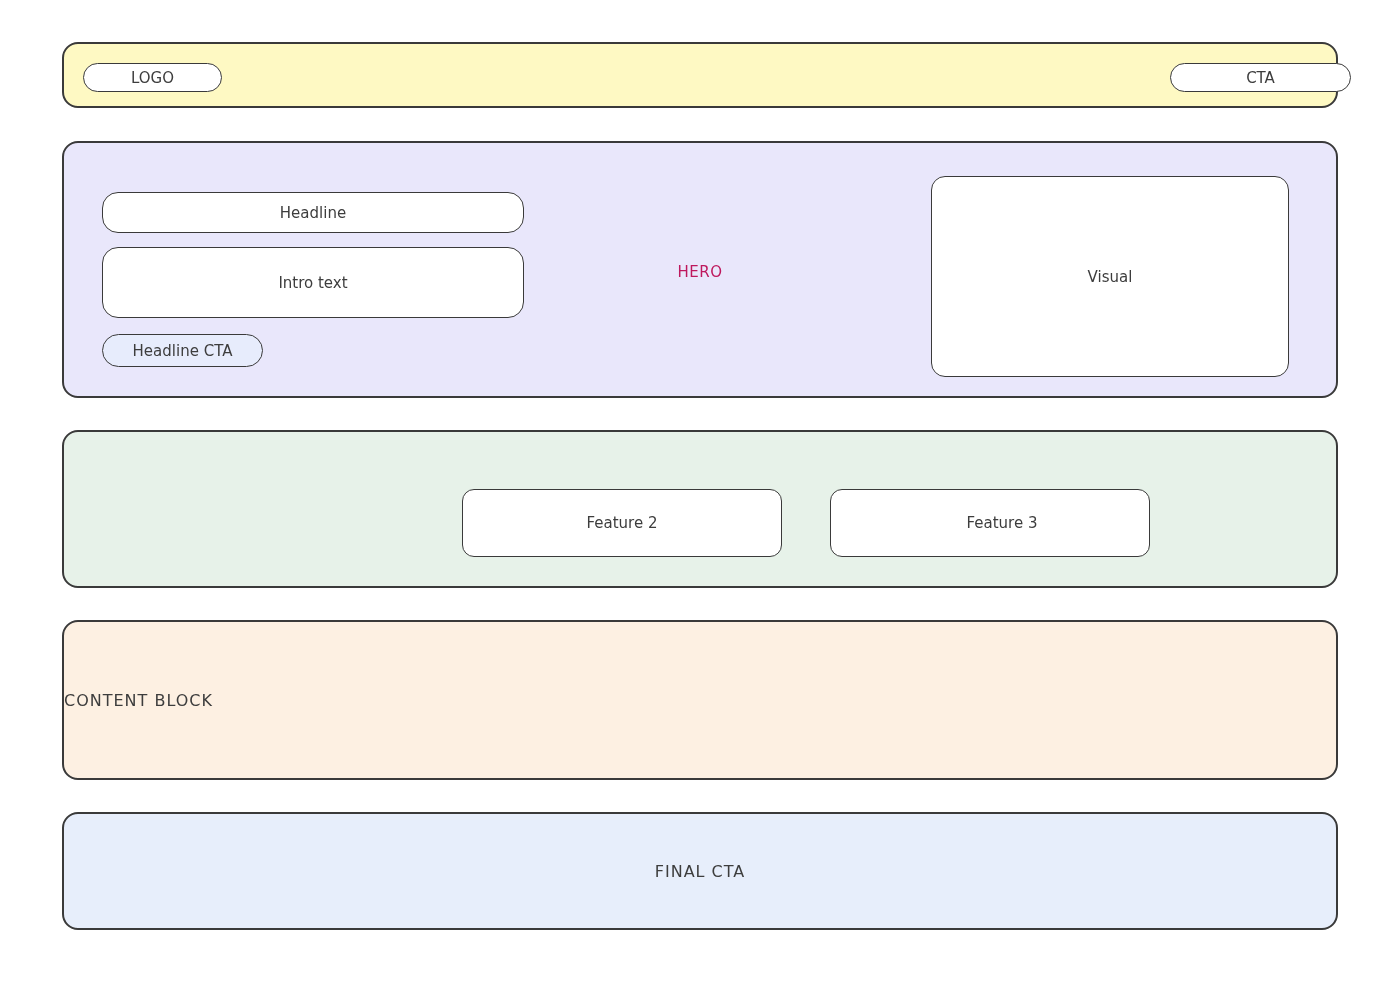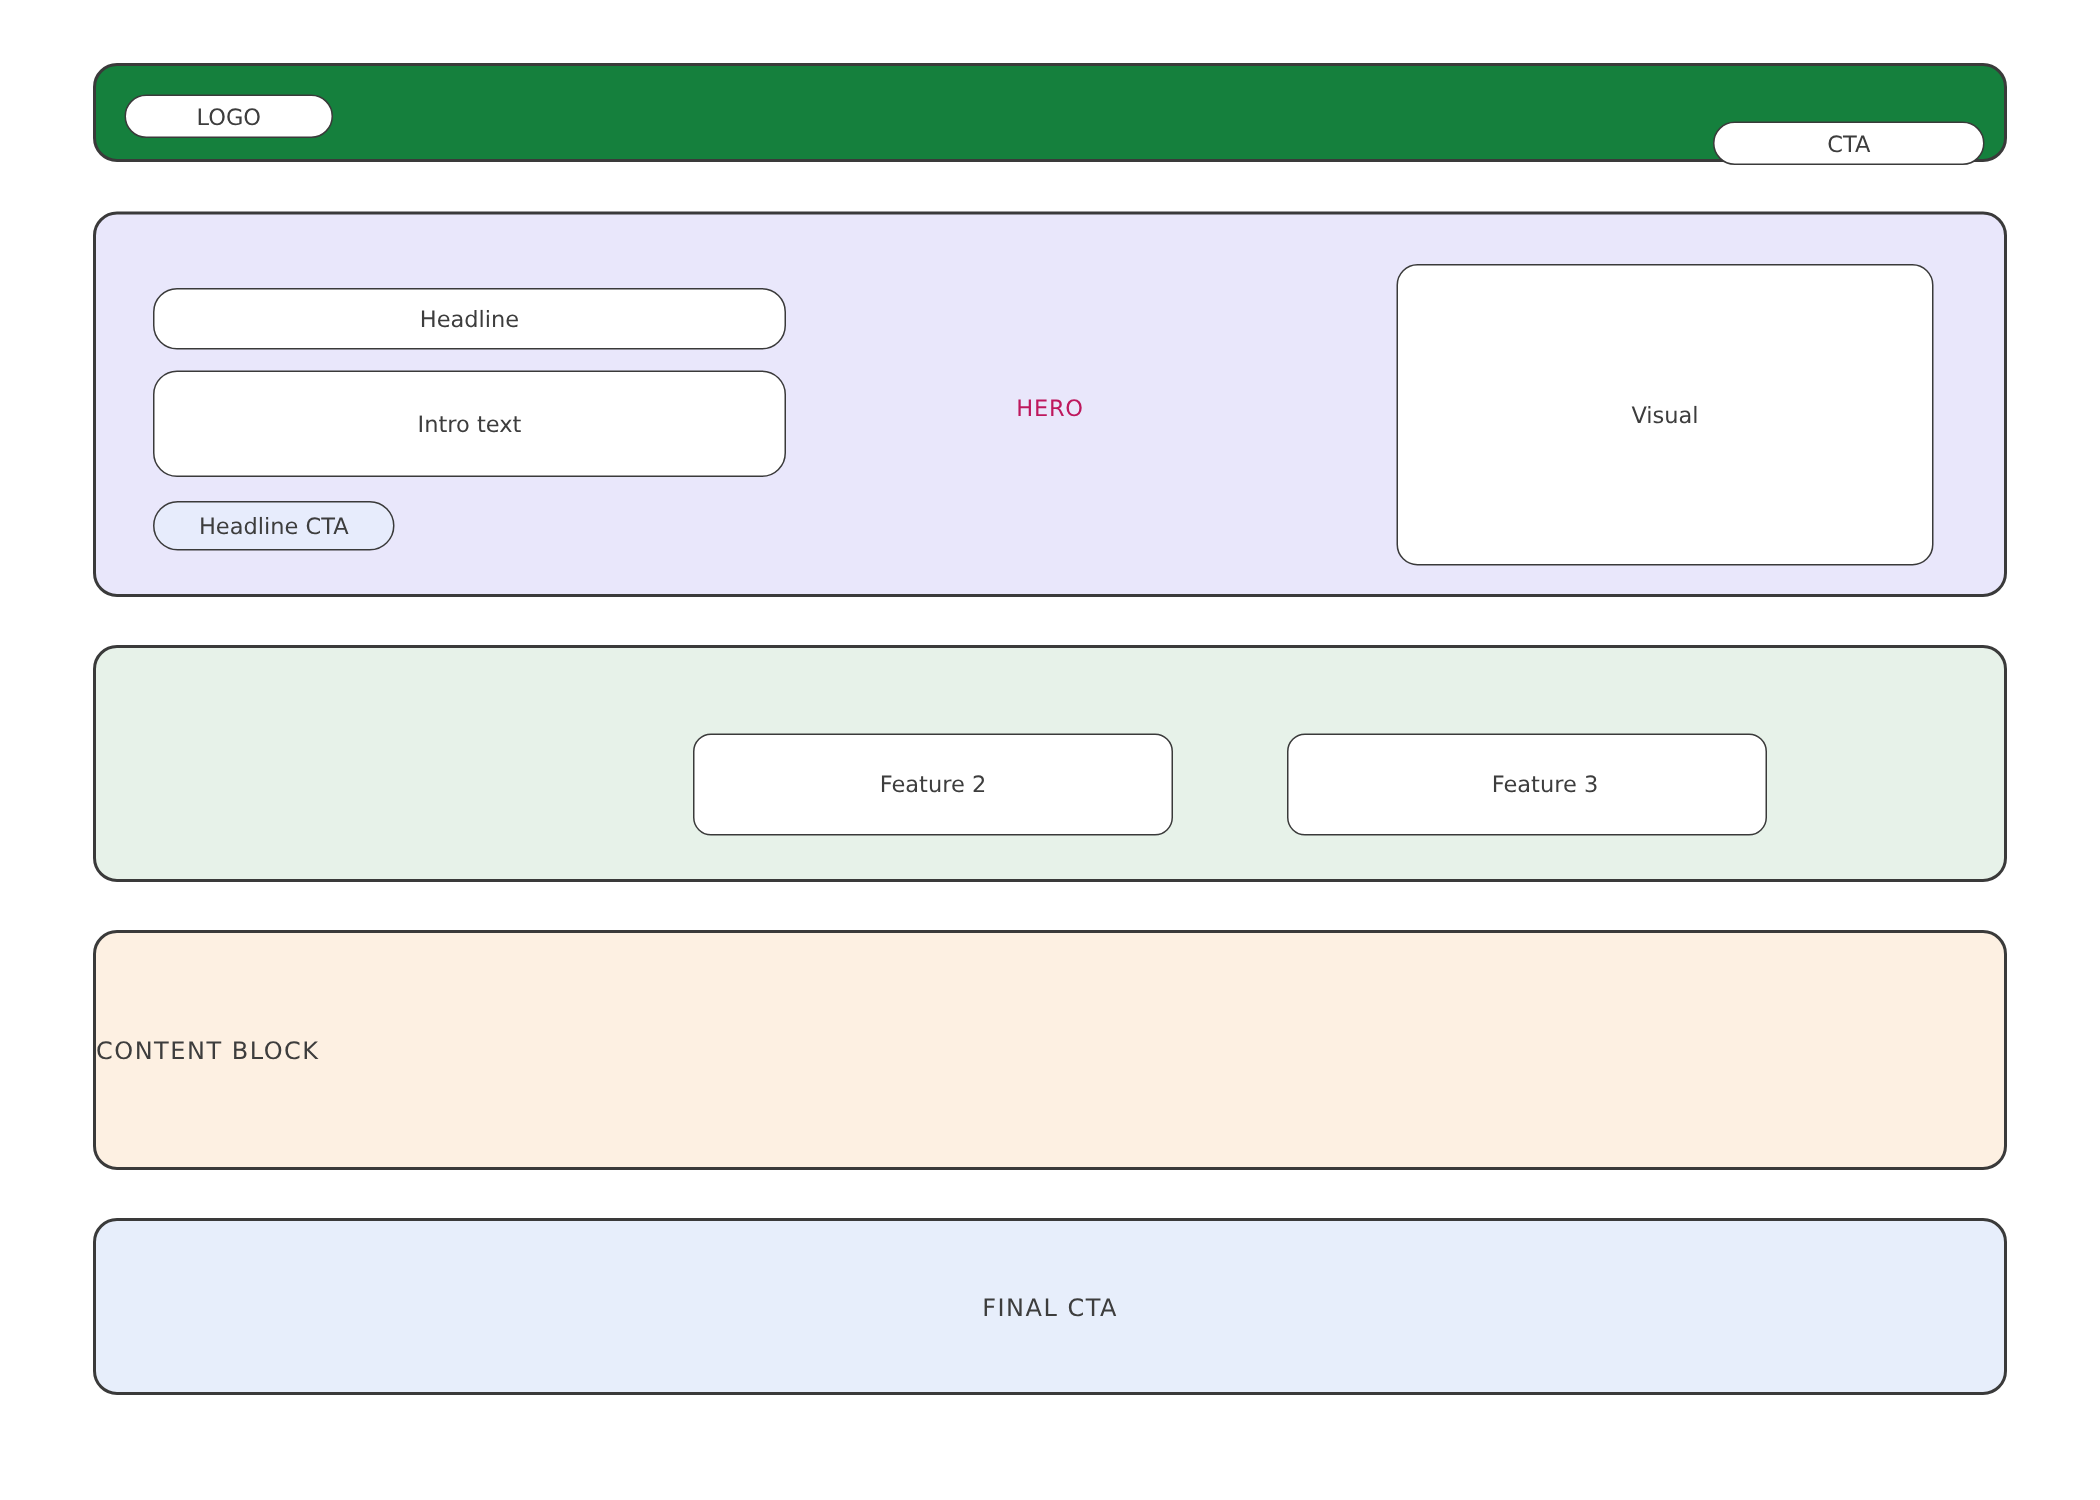--- a/index.html
+++ b/index.html
@@ -36,21 +36,21 @@
     border-radius: 999px;
     background: #ffffff;
     display: flex;
     align-items: center;
     justify-content: center;
     font-size: 15px;
     box-sizing: border-box;
     color: #3d3d3d;
   }
   .pill-logo        { left: 19px;   top: 19px;  width: 139px; height: 29px; }
-  .pill-header-cta  { left: 1078px; top: 19px;  width: 181px; height: 29px; margin-top: 18px; }
+  .pill-header-cta  { left: 1106px; top: 19px;  width: 181px; height: 29px; }
   .pill-primary-cta { left: 38px;   top: 191px; width: 161px; height: 33px; }
 
   .box {
     position: absolute;
     border: 1.5px solid #3a3a3a;
     border-radius: 16px;
     background: #ffffff;
     display: flex;
     align-items: center;
     justify-content: center;
@@ -83,35 +83,35 @@
     background: #ffffff;
     display: flex;
     align-items: center;
     justify-content: center;
     font-size: 15px;
     box-sizing: border-box;
     color: #3d3d3d;
   }
   .feature-1 { left: 38px; }
   .feature-2 { left: 398px; }
-  .feature-3 { left: 794px; padding-left: 24px; }
+  .feature-3 { left: 766px; padding-left: 24px; }
 
   .section-label {
     font-size: 16px;
     letter-spacing: 1px;
     color: #3d3d3d;
     white-space: nowrap;
   }
 </style>
 </head>
 <body>
 
 <div class="page">
 
-  <header class="section section-header" style="background-color: #15803d;">
+  <header class="section section-header" style="background-color: #fef9c3;">
     <div class="pill pill-logo">
       <span>LOGO</span>
     </div>
     <div class="pill pill-header-cta">
       <span>CTA</span>
     </div>
   </header>
 
   <section class="section section-hero" style="background-color: rgb(233, 231, 251);">
     <div class="box box-intro">

